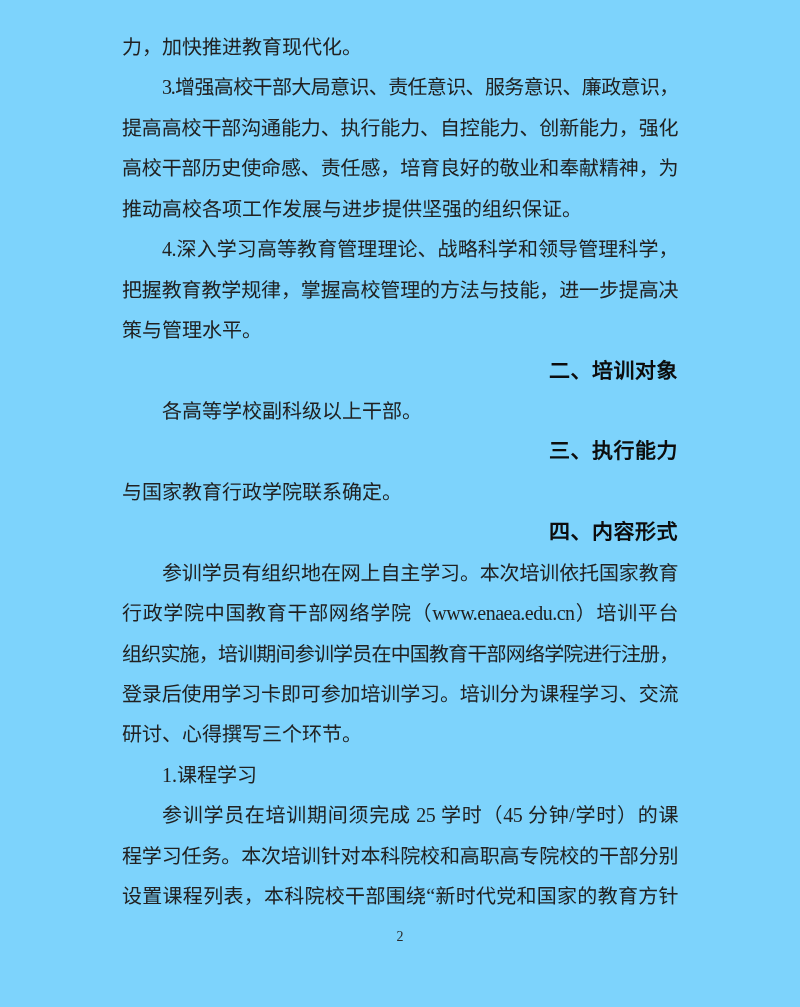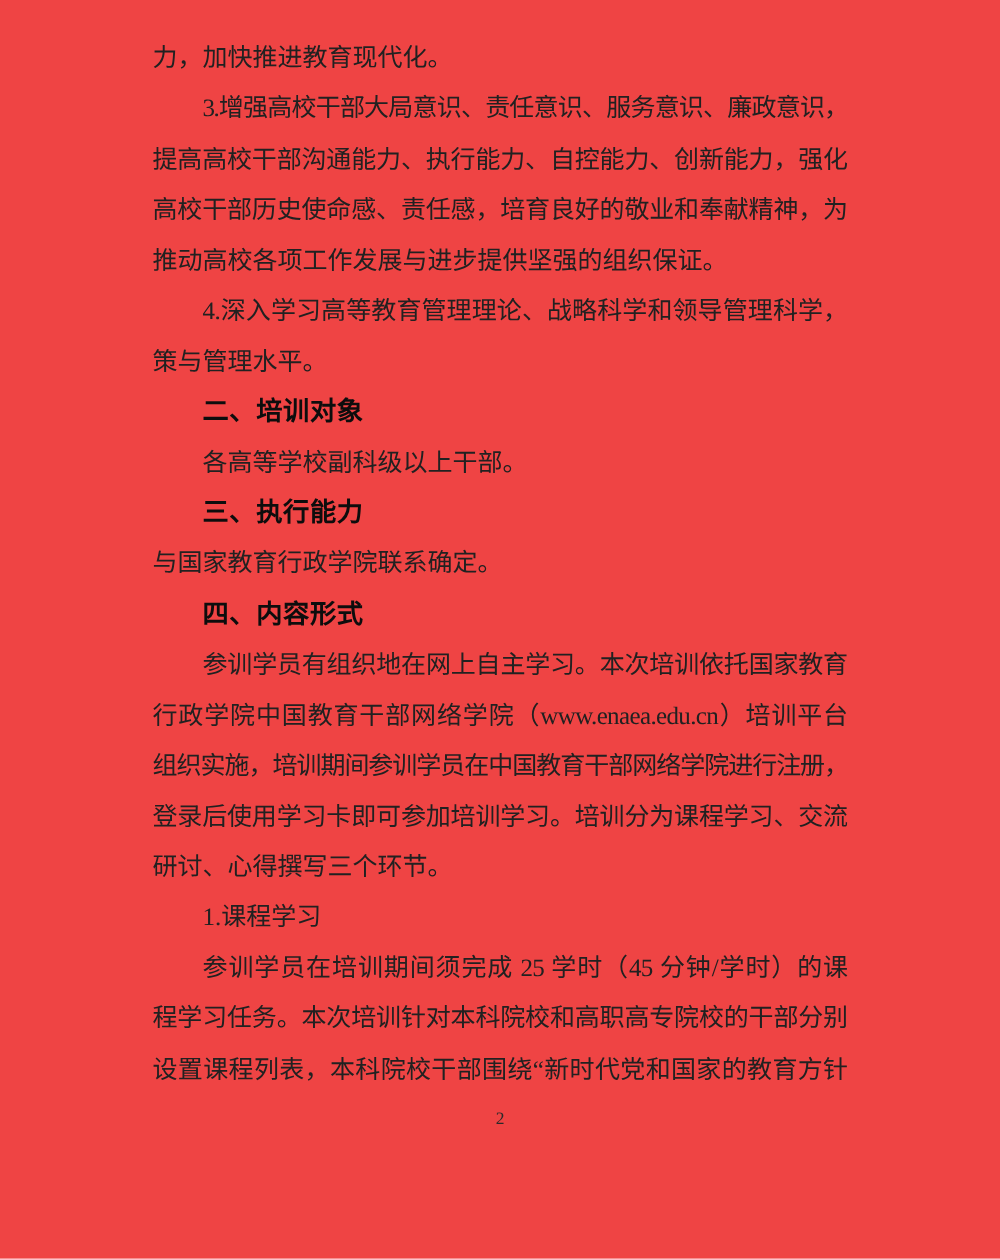--- a/index.html
+++ b/index.html
@@ -4,21 +4,21 @@
 <style>
   html, body {
     margin: 0;
     padding: 0;
     background: #ffffff;
   }
   .page {
     position: relative;
     width: 800px;
     height: 1007px;
-    background: #ef4444;
+    background: #7dd3fc;
     overflow: hidden;
     font-family: "Liberation Serif", "DejaVu Serif", serif;
     color: #212121;
   }
   .text-col {
     position: absolute;
     left: 122px;
     top: 27px;
     width: 556px;
   }
@@ -44,40 +44,42 @@
   .indent {
     padding-left: 40px;
   }
   
   .h {
     font-family: "Liberation Sans", "DejaVu Sans", sans-serif;
     font-weight: 700;
     font-size: 21px;
     color: #0d0d0d;
     letter-spacing: 0.5px;
+    text-align: right;
   }
   .pagenum {
     text-align: center;
     text-align-last: center;
     font-size: 14px;
     color: #2a2a2a;
     letter-spacing: 0;
   }
 </style>
 </head>
 <body>
 
 <div class="page">
   <div class="text-col">
     <div class="ln">力，加快推进教育现代化。</div>
     <div class="ln indent j tight">3.增强高校干部大局意识、责任意识、服务意识、廉政意识，</div>
     <div class="ln j">提高高校干部沟通能力、执行能力、自控能力、创新能力，强化</div>
     <div class="ln j">高校干部历史使命感、责任感，培育良好的敬业和奉献精神，为</div>
     <div class="ln">推动高校各项工作发展与进步提供坚强的组织保证。</div>
     <div class="ln indent j">4.深入学习高等教育管理理论、战略科学和领导管理科学，</div>
+    <div class="ln j">把握教育教学规律，掌握高校管理的方法与技能，进一步提高决</div>
     <div class="ln">策与管理水平。</div>
     <div class="ln indent h">二、培训对象</div>
     <div class="ln indent">各高等学校副科级以上干部。</div>
     <div class="ln indent h">三、执行能力</div>
     <div class="ln">与国家教育行政学院联系确定。</div>
     <div class="ln indent h">四、内容形式</div>
     <div class="ln indent j">参训学员有组织地在网上自主学习。本次培训依托国家教育</div>
     <div class="ln j">行政学院中国教育干部网络学院（www.enaea.edu.cn）培训平台</div>
     <div class="ln j tight">组织实施，培训期间参训学员在中国教育干部网络学院进行注册，</div>
     <div class="ln j">登录后使用学习卡即可参加培训学习。培训分为课程学习、交流</div>

